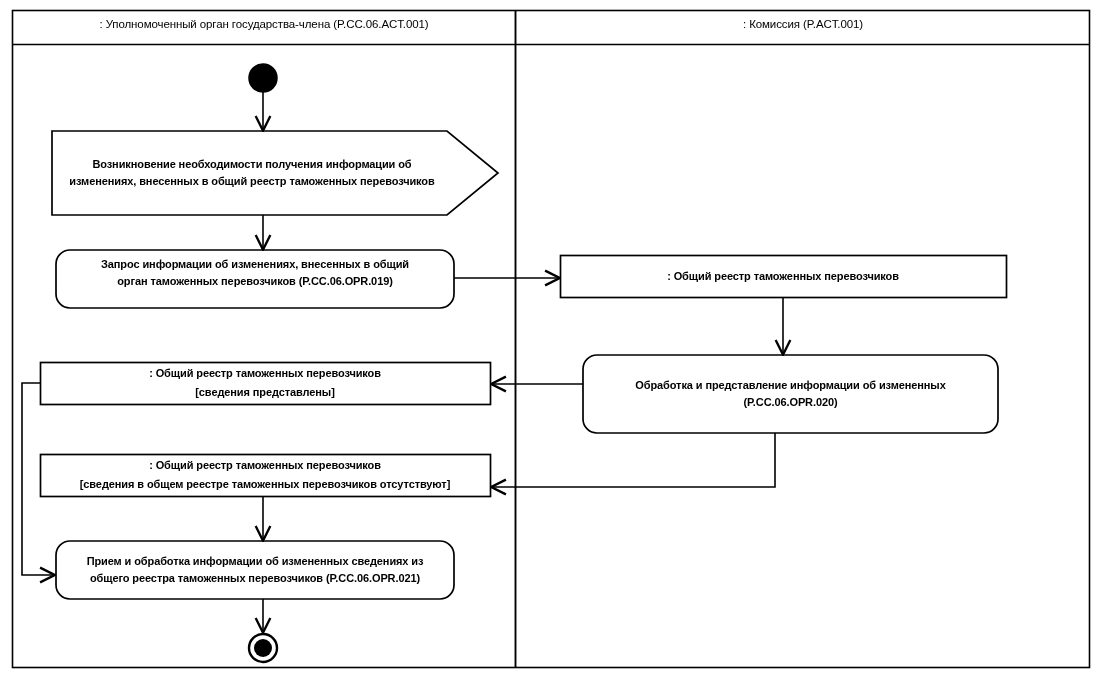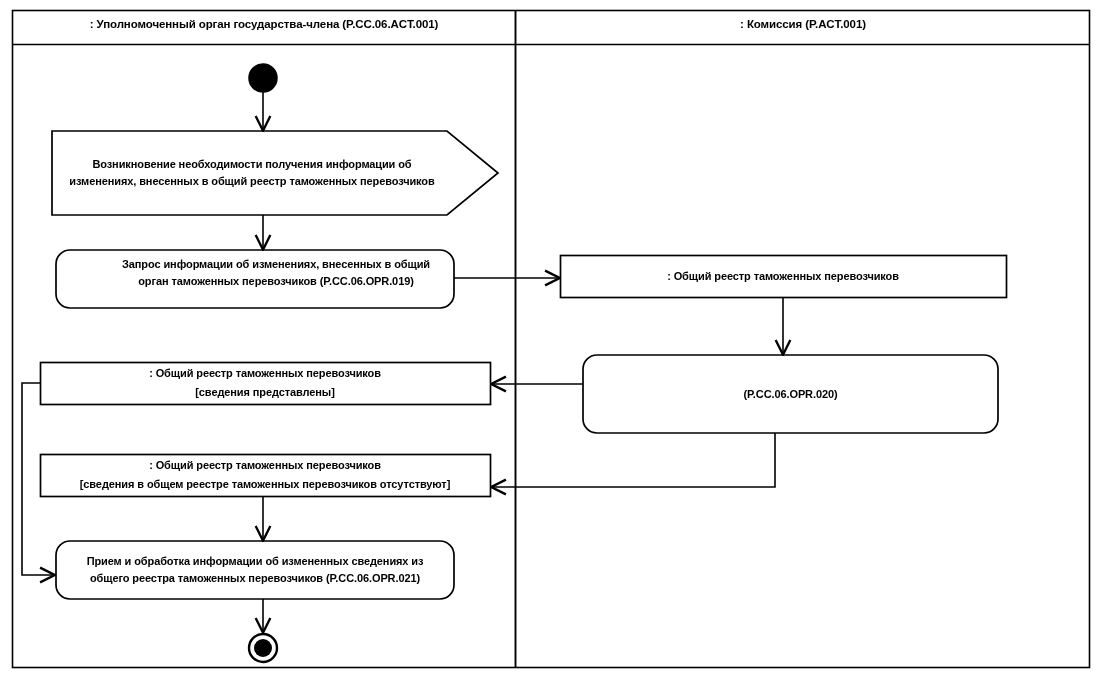--- a/index.html
+++ b/index.html
@@ -42,21 +42,21 @@
     pointer-events: none;
     white-space: nowrap;
   }
   .lane-title {
     position: absolute;
     top: 18px;
     text-align: center;
     color: #000000;
     font-family: "Liberation Sans", sans-serif;
     font-size: 11.5px;
-    font-weight: bold;
+    font-weight: normal;
     letter-spacing: -0.1px;
   }
   .txt-line { display: block; }
 </style>
 </head>
 <body>
 
 <div id="canvas">
 
   <svg id="svg-layer" viewBox="0 0 1102 682" xmlns="http://www.w3.org/2000/svg">
@@ -112,30 +112,31 @@
 
   <div class="lane-title" style="left:12px; width:504px;">: Уполномоченный орган государства-члена (P.CC.06.ACT.001)</div>
 
   <div class="lane-title" style="left:516px; width:574px;">: Комиссия (P.ACT.001)</div>
 
   <div class="node-text" style="left:52px; top:131px; width:400px; height:84px;">
     <span class="txt-line">Возникновение необходимости получения информации об</span>
     <span class="txt-line">изменениях, внесенных в общий реестр таможенных перевозчиков</span>
   </div>
 
-  <div class="node-text" style="left:48px; top:250px; width:398px; height:45px;padding-left:29px;">
+  <div class="node-text" style="left:56px; top:250px; width:398px; height:45px;">
     <span class="txt-line">Запрос информации об изменениях, внесенных в общий</span>
     <span class="txt-line">орган таможенных перевозчиков (P.CC.06.OPR.019)</span>
   </div>
 
   <div class="node-text" style="left:560px; top:255px; width:446px; height:42px; line-height:19px;">
     <span class="txt-line">: Общий реестр таможенных перевозчиков</span>
   </div>
 
   <div class="node-text" style="left:583px; top:355px; width:415px; height:78px;">
+    <span class="txt-line">Обработка и представление информации об измененных</span>
     <span class="txt-line">(P.CC.06.OPR.020)</span>
   </div>
 
   <div class="node-text" style="left:40px; top:362px; width:450px; height:42px; line-height:19px;">
     <span class="txt-line">: Общий реестр таможенных перевозчиков</span>
     <span class="txt-line">[сведения представлены]</span>
   </div>
 
   <div class="node-text" style="left:40px; top:454px; width:450px; height:42px; line-height:19px;">
     <span class="txt-line">: Общий реестр таможенных перевозчиков</span>

